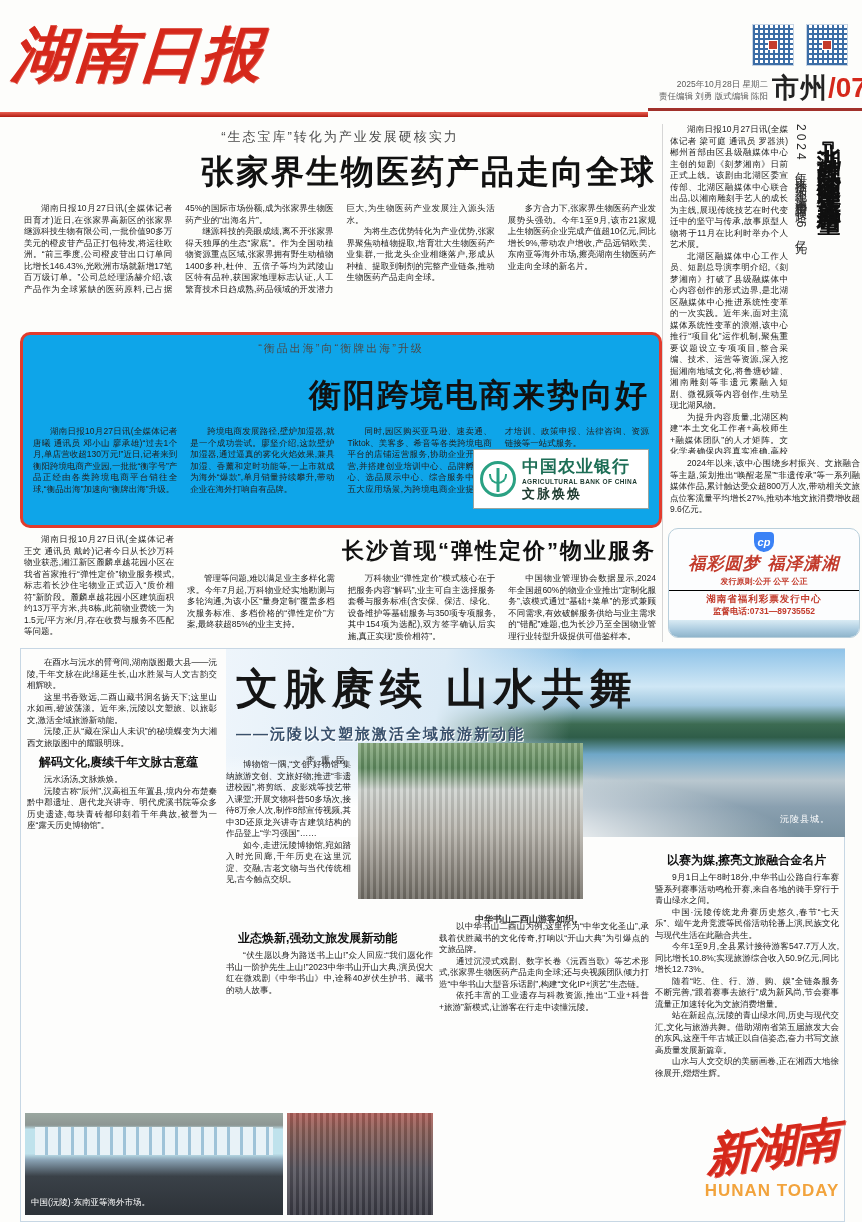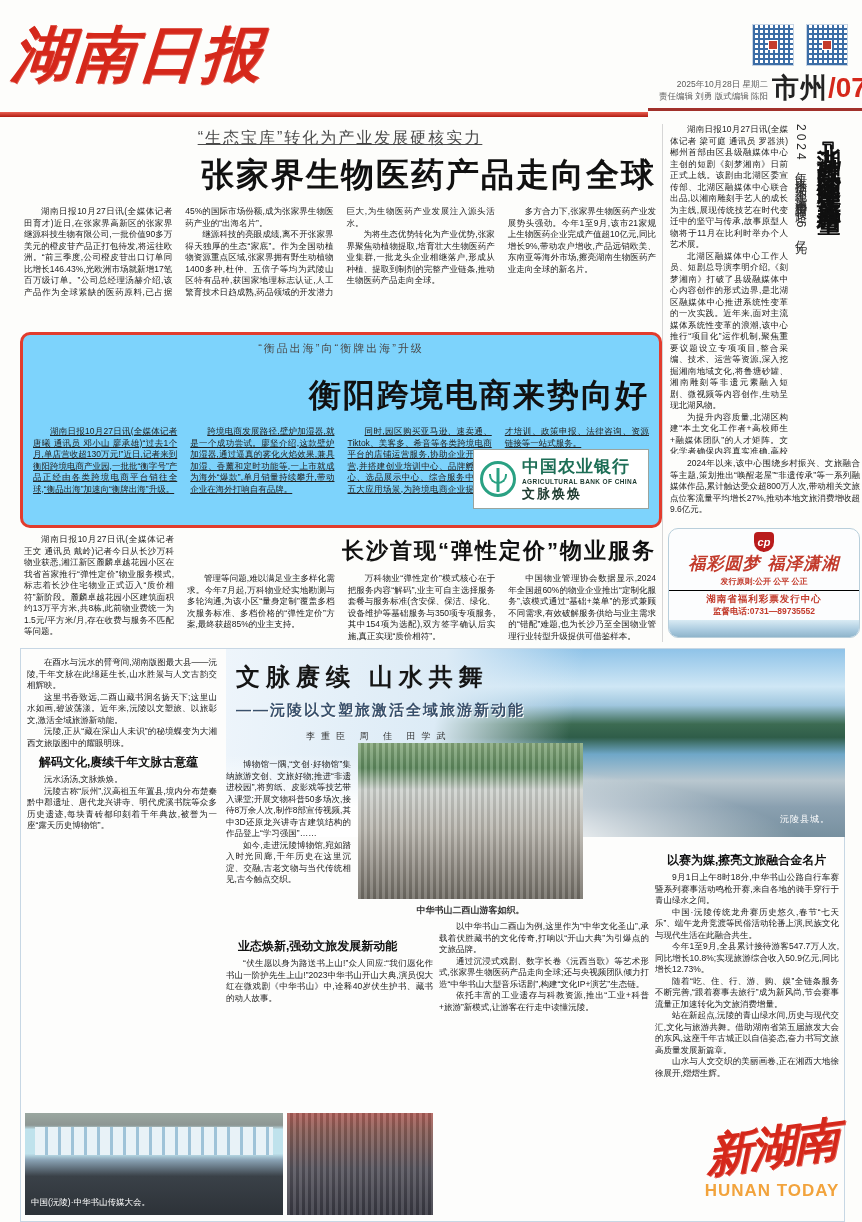--- a/index.html
+++ b/index.html
@@ -35,52 +35,52 @@
     background:linear-gradient(180deg,#ea6152,#b01c12); }
   .rule-right{ position:absolute; left:648px; top:108px; width:214px; height:3px; background:#a1312b; }
   
   .kicker{ text-align:center; color:#4a4a4a; letter-spacing:2px; }
   .headline{ text-align:right; font-weight:bold; color:#111; letter-spacing:2px; }
   .cols{ column-gap:13px; font-size:8.5px; line-height:11.5px; text-align:justify; color:#222; overflow:hidden; }
   .cols p, .plist p{ text-indent:2em; margin:0; }
   .plist{ font-size:8.5px; line-height:11.5px; text-align:justify; color:#222; overflow:hidden; }
   
   #zjj{ position:absolute; left:24px; top:124px; width:632px; height:206px; }
-  #zjj .kicker{ font-size:16px; margin-top:4px;text-decoration:underline; }
+  #zjj .kicker{ font-size:13px; margin-top:4px; }
   #zjj .headline{ font-size:33px; margin:4px 0 8px; }
   #zjj .cols{ columns:4; height:126px; }
   
   .vdivider{ position:absolute; left:662px; top:124px; width:1px; height:518px; background:#d6d6d6; }
   #beihu{ position:absolute; left:670px; top:124px; width:190px; height:400px; display:flex; }
   #beihu .bh-body{ width:118px; height:330px; overflow:hidden; }
   #beihu .v-subhead{ writing-mode:vertical-rl; font-size:12px; letter-spacing:3px;
     color:#2b2b2b; height:390px; margin-left:4px; }
   #beihu .v-headline{ writing-mode:vertical-rl; font-size:24px; font-weight:bold;
     letter-spacing:5px; color:#101010; height:400px; margin-left:4px; }
   #beihu-close{ position:absolute; left:670px; top:458px; width:190px; height:64px; }
   
   #fucai{ position:absolute; left:668px; top:528px; width:192px; height:110px;
     border:1px solid #b9cfdb; border-radius:10px; overflow:hidden; background:#fcfdfe; text-align:center; }
-  #fucai .fc-logo{ width:20px; height:20px; margin:3px auto 0; background:#b91c1c;
+  #fucai .fc-logo{ width:20px; height:20px; margin:3px auto 0; background:#3b82f6;
     border-radius:4px 4px 10px 10px; color:#fff; font-weight:bold; font-size:11px; line-height:20px;
     font-style:italic; }
   #fucai .fc-slogan{ font-family:"DejaVu Serif",serif; font-style:italic; font-weight:bold;
     font-size:17px; color:#c23a2b; letter-spacing:1px; }
   #fucai .fc-principle{ font-size:8px; font-weight:bold; color:#c23a2b; margin-top:1px; }
   #fucai .fc-org{ font-size:9.5px; font-weight:bold; color:#c23a2b; margin-top:3px;
     border-top:1px solid #000000; padding-top:2px; letter-spacing:1px; }
   #fucai .fc-phone{ font-size:8.5px; font-weight:bold; color:#c23a2b; }
   #fucai .fc-city{ height:30px; margin-top:2px;
     background:linear-gradient(180deg,#d9ebf4 0%,#a8c9de 35%,#7fa8bf 70%,#587f95 100%); }
   
   #hy{ position:absolute; left:20px; top:332px; width:642px; height:196px;
-    border:3px solid #e23c2d; border-radius:10px; padding:6px 10px; background:#7dd3fc; }
+    border:3px solid #e23c2d; border-radius:10px; padding:6px 10px; background:#0ea5e9; }
   #hy .kicker{ font-size:11px; }
   #hy .headline{ font-size:32px; margin:18px 0 8px; }
-  #hy .cols{ columns:4; height:112px;text-decoration:underline; }
+  #hy .cols{ columns:4; height:112px; }
   #abc-ad{ position:absolute; right:10px; bottom:16px; width:176px; height:60px;
     border:1px solid #9aa49e; background:#fff; display:flex; align-items:center; padding:4px 6px; }
   #abc-ad .abc-logo{ width:36px; height:36px; border:3px solid #2aa183; border-radius:50%;
     position:relative; flex:none; margin-right:6px; }
   #abc-ad .abc-logo span{ position:absolute; left:50%; top:4px; width:3px; height:24px;
     background:#2aa183; transform:translateX(-50%); }
   #abc-ad .abc-logo i{ position:absolute; left:6px; top:10px; width:18px; height:10px;
     border:2px solid #2aa183; border-top:none; border-radius:0 0 12px 12px; }
   #abc-ad .abc-name{ font-size:17px; font-weight:bold; color:#1d6e56; letter-spacing:1px; white-space:nowrap; }
   #abc-ad .abc-en{ font-size:6.5px; font-weight:bold; color:#1d3a2f; letter-spacing:.4px; white-space:nowrap; }
@@ -93,38 +93,38 @@
   #cs .cols{ columns:3; height:72px; }
   
   #feat{ position:absolute; left:20px; top:648px; width:825px; height:574px;
     border:1px solid #c7d7e4; background:#fdfdfc; }
   #feat-banner{ position:absolute; left:205px; top:0; width:619px; height:188px;
     background:
       radial-gradient(140% 90% at 10% 110%, #ffffff 30%, rgba(255,255,255,0) 60%),
       linear-gradient(100deg, #eef5fb 0%, #dcebf6 34%, rgba(220,235,246,0) 55%),
       linear-gradient(180deg,#8fc3e8 0%,#cfe7f5 20%,#9fc6de 30%,#3c6b52 40%,#2f5d49 47%,#6fa7c8 56%,#b9c7cf 70%,#8aa0b0 84%,#77909f 100%); }
   #feat-title{ position:absolute; left:215px; top:12px; width:370px; }
-  #feat-title .t{ font-size:24px; font-weight:bold; letter-spacing:6px; color:#151515; white-space:nowrap; }
+  #feat-title .t{ font-size:42px; font-weight:bold; letter-spacing:6px; color:#151515; white-space:nowrap; }
   #feat-title .st{ font-size:15px; font-weight:bold; color:#39506b; letter-spacing:2px; margin-top:8px;
     text-shadow:1px 1px 0 #fff; white-space:nowrap; }
   #feat-title .au{ font-size:9px; color:#333; letter-spacing:6px; margin:10px 0 0 70px; }
   .photo-cap-white{ position:absolute; color:#fff; font-size:9px; letter-spacing:1px; }
   #cap-city{ right:14px; top:164px; }
   #crowd{ position:absolute; left:337px; top:94px; width:225px; height:156px;
     background:
       repeating-linear-gradient(90deg, rgba(255,255,255,.14) 0 3px, rgba(0,0,0,.10) 3px 6px),
       linear-gradient(180deg,#86a87b 0%,#5e8a5e 16%,#cfd3cf 30%,#b9b6ae 55%,#938e86 78%,#6f6b63 100%); }
-  #cap-crowd{ position:absolute; left:337px; top:255px; width:225px; text-align:center;
+  #cap-crowd{ position:absolute; left:337px; top:264px; width:225px; text-align:right;
     font-size:9px; font-weight:bold; color:#333; }
   .fcol{ position:absolute; overflow:hidden; }
   .fcol .subhead{ font-size:12px; font-weight:bold; color:#111; line-height:15px;
     margin:6px 0 4px; text-indent:1em; }
   #fcolL{ left:6px; top:8px; width:190px; height:452px; }
   #fcolM1{ left:205px; top:110px; width:125px; height:158px; }
-  #fcolMw{ left:205px; top:284px; width:207px; height:188px; }
+  #fcolMw{ left:205px; top:276px; width:207px; height:188px; }
   #fcolM2{ left:418px; top:272px; width:210px; height:188px; }
   #fcolR{ left:634px; top:198px; width:184px; height:370px; }
   #photoA{ position:absolute; left:4px; top:464px; width:258px; height:102px;
     background:
       linear-gradient(180deg,#9aa7a0 0%,#8d9693 12%,#bfe2ec 16%,#bfe2ec 40%,#8aa3b5 46%,#3a4148 62%,#2d3238 100%),
       #3a4148; overflow:hidden; }
   #photoA .screen{ position:absolute; left:10px; top:14px; right:10px; height:28px;
     background:repeating-linear-gradient(90deg,#e8f2f7 0 10px,#9fc3d8 10px 13px); }
   #photoA .cap{ position:absolute; left:6px; bottom:6px; color:#fff; font-size:8.5px; }
   #photoB{ position:absolute; left:266px; top:464px; width:146px; height:102px;
@@ -280,21 +280,21 @@
           <p>随着“吃、住、行、游、购、娱”全链条服务不断完善,“跟着赛事去旅行”成为新风尚,节会赛事流量正加速转化为文旅消费增量。</p>
         </div>
       <div>
           <p>站在新起点,沅陵的青山绿水间,历史与现代交汇,文化与旅游共舞。借助湖南省第五届旅发大会的东风,这座千年古城正以自信姿态,奋力书写文旅高质量发展新篇章。</p>
           <p>山水与人文交织的美丽画卷,正在湘西大地徐徐展开,熠熠生辉。</p>
         </div>
     </div>
 
     <div id="photoA">
       <div class="screen"></div>
-      <div class="cap">中国(沅陵)·中华书山传媒大会。</div>
+      <div class="cap">中国(沅陵)·东南亚等海外市场。</div>
     </div>
     <div id="photoB"></div>
 
     <div id="xhn">
       <div class="cn">新湖南</div>
       <div class="en">HUNAN TODAY</div>
     </div>
   </div>
 
 </div>

